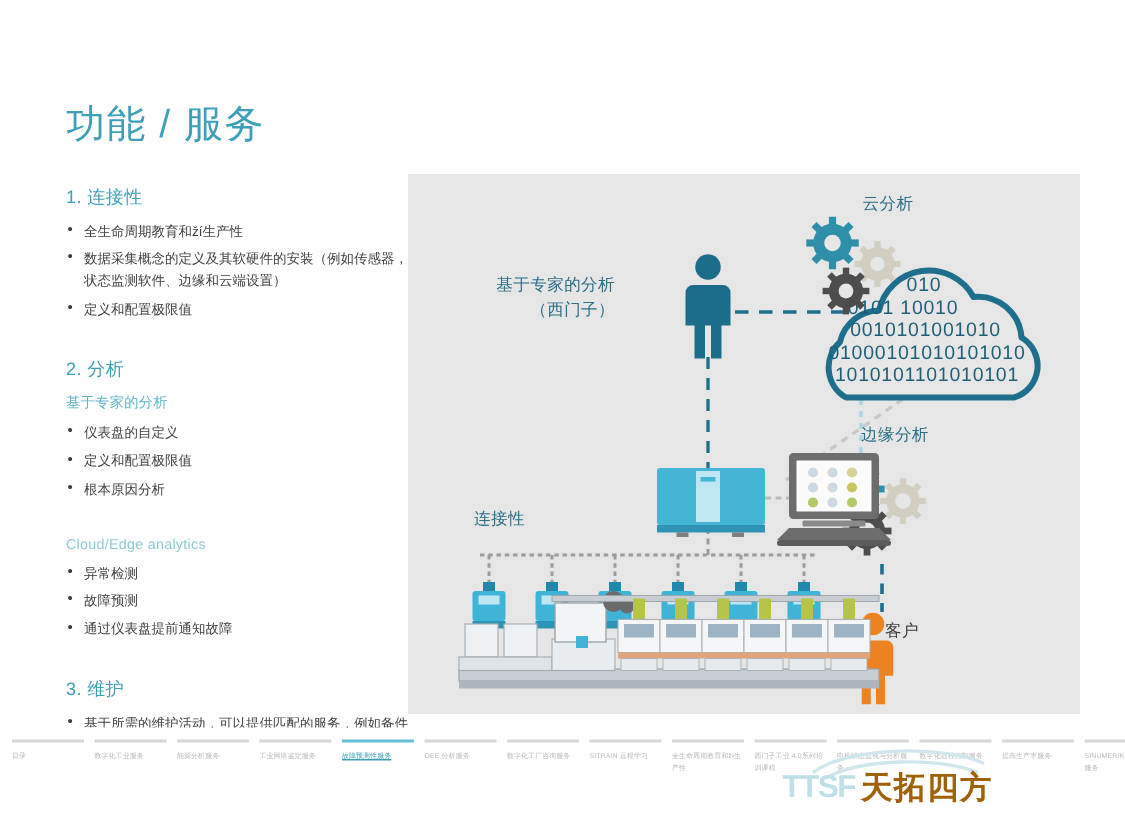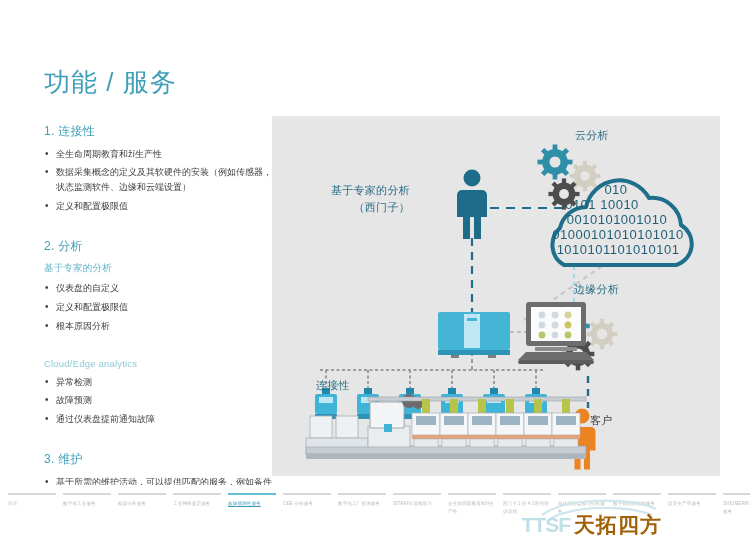--- a/index.html
+++ b/index.html
@@ -93,21 +93,21 @@
     position: absolute;
     font-size: 11px;
     color: #2b6e86;
     letter-spacing: .3px;
     white-space: nowrap;
   }
   .dg-label.cust { color: #3f3f3f; }
   #label-cloud      { left: 303px; top: 12px; }
   #label-expert     { left: 38px;  top: 66px; text-align: right; width: 100px; line-height:1.5;}
   #label-edge       { left: 302px; top: 166px; }
-  #label-connect    { left: 44px;  top: 222px; margin-top: 40px; }
+  #label-connect    { left: 44px;  top: 222px; }
   #label-customer   { left: 318px; top: 297px; }
 
   
   .footer {
     position: absolute;
     left: 0;
     bottom: 0;
     width: 676px;
     height: 62px;
     background: #ffffff;

